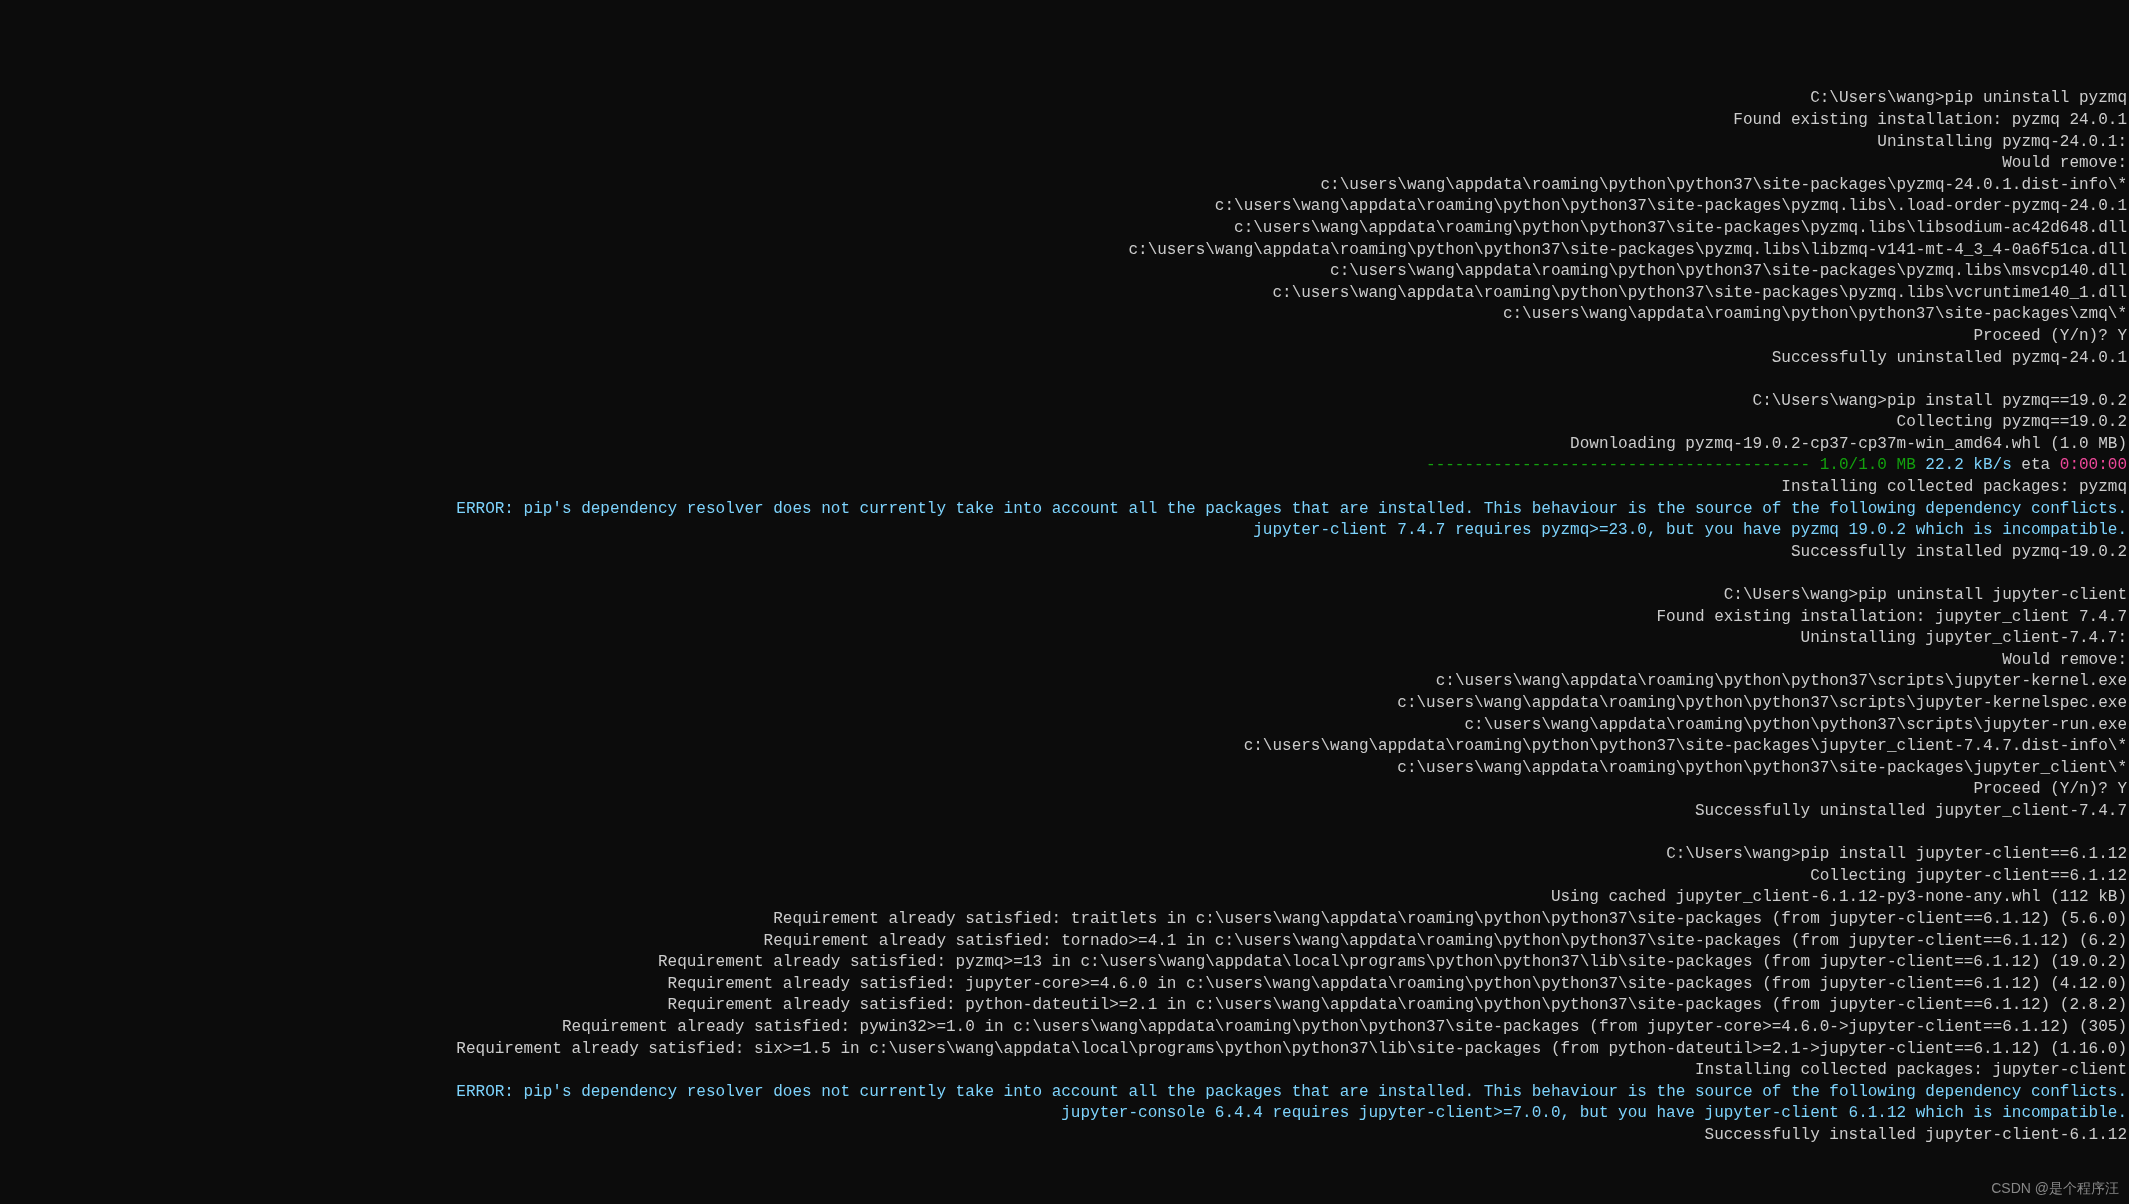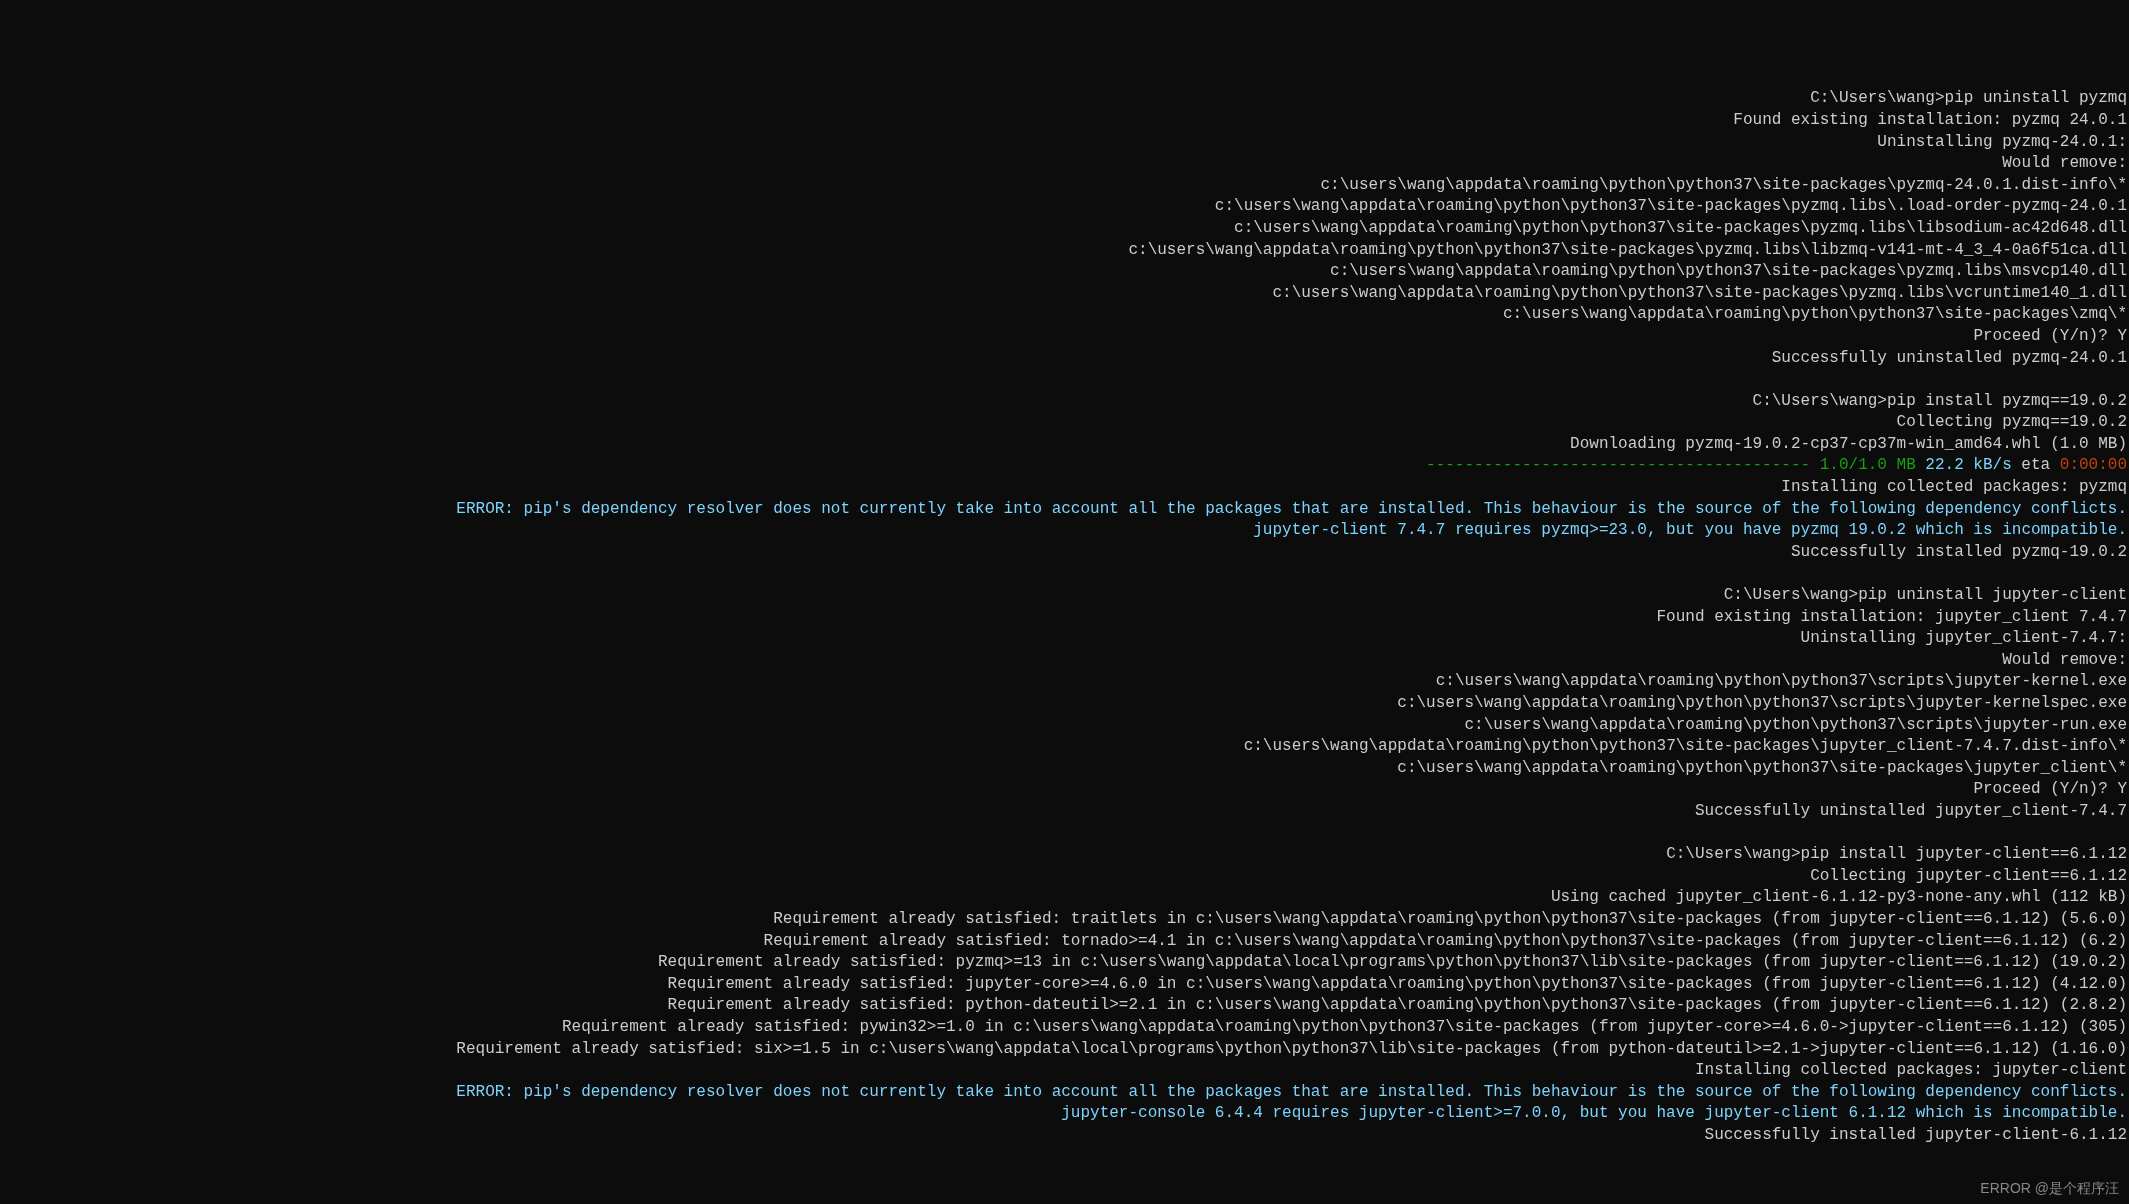--- a/index.html
+++ b/index.html
@@ -9,32 +9,32 @@
     font-family: "Consolas", "Courier New", monospace;
     font-size: 16px;
     line-height: 1.35;
     padding: 2px;
     white-space: pre;
     overflow-x: auto;
   }
   .line { display: block; }
   .green { color: #13a10e; }
   .red { color: #7dd3fc; }
-  .cyan { color: #c2410c; }
+  .cyan { color: #ec4899; }
   .watermark {
     position: fixed;
     bottom: 6px;
     right: 10px;
     color: #888;
     font-size: 14px;
     font-family: sans-serif;
   }
 </style>
 </head>
 <body>
 
 
 
 <div id="terminal"><span class="line">C:\Users\wang&gt;pip uninstall pyzmq</span><span class="line">Found existing installation: pyzmq 24.0.1</span><span class="line">Uninstalling pyzmq-24.0.1:</span><span class="line">  Would remove:</span><span class="line">    c:\users\wang\appdata\roaming\python\python37\site-packages\pyzmq-24.0.1.dist-info\*</span><span class="line">    c:\users\wang\appdata\roaming\python\python37\site-packages\pyzmq.libs\.load-order-pyzmq-24.0.1</span><span class="line">    c:\users\wang\appdata\roaming\python\python37\site-packages\pyzmq.libs\libsodium-ac42d648.dll</span><span class="line">    c:\users\wang\appdata\roaming\python\python37\site-packages\pyzmq.libs\libzmq-v141-mt-4_3_4-0a6f51ca.dll</span><span class="line">    c:\users\wang\appdata\roaming\python\python37\site-packages\pyzmq.libs\msvcp140.dll</span><span class="line">    c:\users\wang\appdata\roaming\python\python37\site-packages\pyzmq.libs\vcruntime140_1.dll</span><span class="line">    c:\users\wang\appdata\roaming\python\python37\site-packages\zmq\*</span><span class="line">Proceed (Y/n)? Y</span><span class="line">  Successfully uninstalled pyzmq-24.0.1</span><span class="line">&nbsp;</span><span class="line">C:\Users\wang&gt;pip install pyzmq==19.0.2</span><span class="line">Collecting pyzmq==19.0.2</span><span class="line">  Downloading pyzmq-19.0.2-cp37-cp37m-win_amd64.whl (1.0 MB)</span><span class="line"><span>     </span><span class="green">---------------------------------------- </span><span class="green">1.0/1.0 MB</span><span> </span><span class="red">22.2 kB/s</span><span> eta </span><span class="cyan">0:00:00</span></span><span class="line">Installing collected packages: pyzmq</span><span class="line red">ERROR: pip's dependency resolver does not currently take into account all the packages that are installed. This behaviour is the source of the following dependency conflicts.</span><span class="line red">jupyter-client 7.4.7 requires pyzmq&gt;=23.0, but you have pyzmq 19.0.2 which is incompatible.</span><span class="line">Successfully installed pyzmq-19.0.2</span><span class="line">&nbsp;</span><span class="line">C:\Users\wang&gt;pip uninstall jupyter-client</span><span class="line">Found existing installation: jupyter_client 7.4.7</span><span class="line">Uninstalling jupyter_client-7.4.7:</span><span class="line">  Would remove:</span><span class="line">    c:\users\wang\appdata\roaming\python\python37\scripts\jupyter-kernel.exe</span><span class="line">    c:\users\wang\appdata\roaming\python\python37\scripts\jupyter-kernelspec.exe</span><span class="line">    c:\users\wang\appdata\roaming\python\python37\scripts\jupyter-run.exe</span><span class="line">    c:\users\wang\appdata\roaming\python\python37\site-packages\jupyter_client-7.4.7.dist-info\*</span><span class="line">    c:\users\wang\appdata\roaming\python\python37\site-packages\jupyter_client\*</span><span class="line">Proceed (Y/n)? Y</span><span class="line">  Successfully uninstalled jupyter_client-7.4.7</span><span class="line">&nbsp;</span><span class="line">C:\Users\wang&gt;pip install jupyter-client==6.1.12</span><span class="line">Collecting jupyter-client==6.1.12</span><span class="line">  Using cached jupyter_client-6.1.12-py3-none-any.whl (112 kB)</span><span class="line">Requirement already satisfied: traitlets in c:\users\wang\appdata\roaming\python\python37\site-packages (from jupyter-client==6.1.12) (5.6.0)</span><span class="line">Requirement already satisfied: tornado&gt;=4.1 in c:\users\wang\appdata\roaming\python\python37\site-packages (from jupyter-client==6.1.12) (6.2)</span><span class="line">Requirement already satisfied: pyzmq&gt;=13 in c:\users\wang\appdata\local\programs\python\python37\lib\site-packages (from jupyter-client==6.1.12) (19.0.2)</span><span class="line">Requirement already satisfied: jupyter-core&gt;=4.6.0 in c:\users\wang\appdata\roaming\python\python37\site-packages (from jupyter-client==6.1.12) (4.12.0)</span><span class="line">Requirement already satisfied: python-dateutil&gt;=2.1 in c:\users\wang\appdata\roaming\python\python37\site-packages (from jupyter-client==6.1.12) (2.8.2)</span><span class="line">Requirement already satisfied: pywin32&gt;=1.0 in c:\users\wang\appdata\roaming\python\python37\site-packages (from jupyter-core&gt;=4.6.0-&gt;jupyter-client==6.1.12) (305)</span><span class="line">Requirement already satisfied: six&gt;=1.5 in c:\users\wang\appdata\local\programs\python\python37\lib\site-packages (from python-dateutil&gt;=2.1-&gt;jupyter-client==6.1.12) (1.16.0)</span><span class="line">Installing collected packages: jupyter-client</span><span class="line red">ERROR: pip's dependency resolver does not currently take into account all the packages that are installed. This behaviour is the source of the following dependency conflicts.</span><span class="line red">jupyter-console 6.4.4 requires jupyter-client&gt;=7.0.0, but you have jupyter-client 6.1.12 which is incompatible.</span><span class="line">Successfully installed jupyter-client-6.1.12</span></div>
-<div class="watermark">ERROR @是个程序汪</div>
+<div class="watermark">CSDN @是个程序汪</div>
 
 
 
 
 </body></html>

